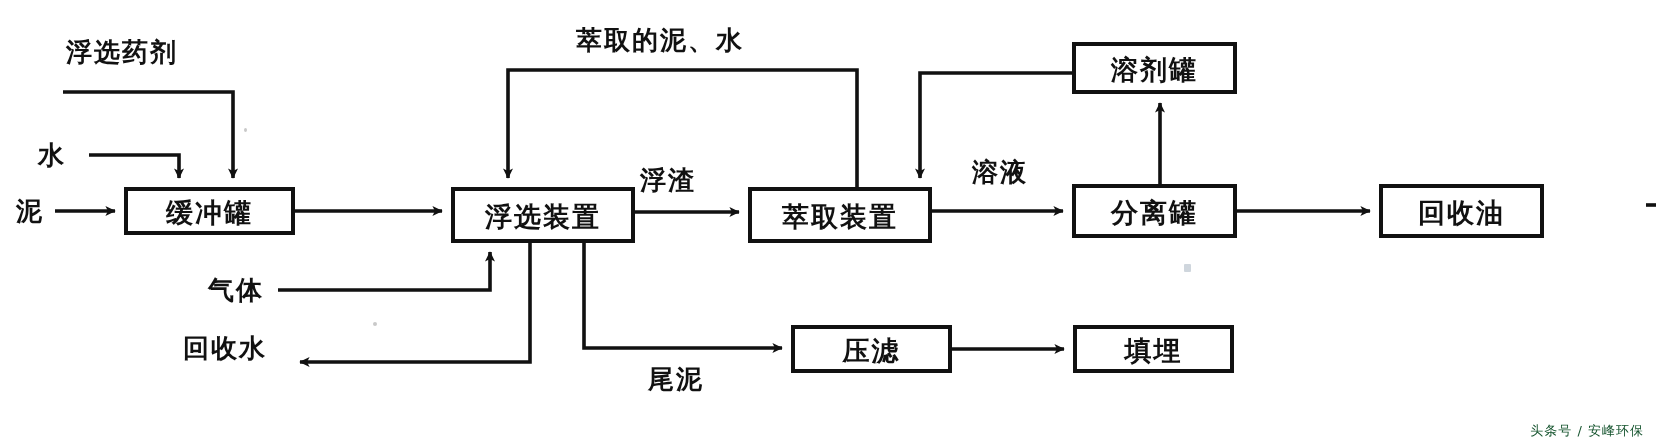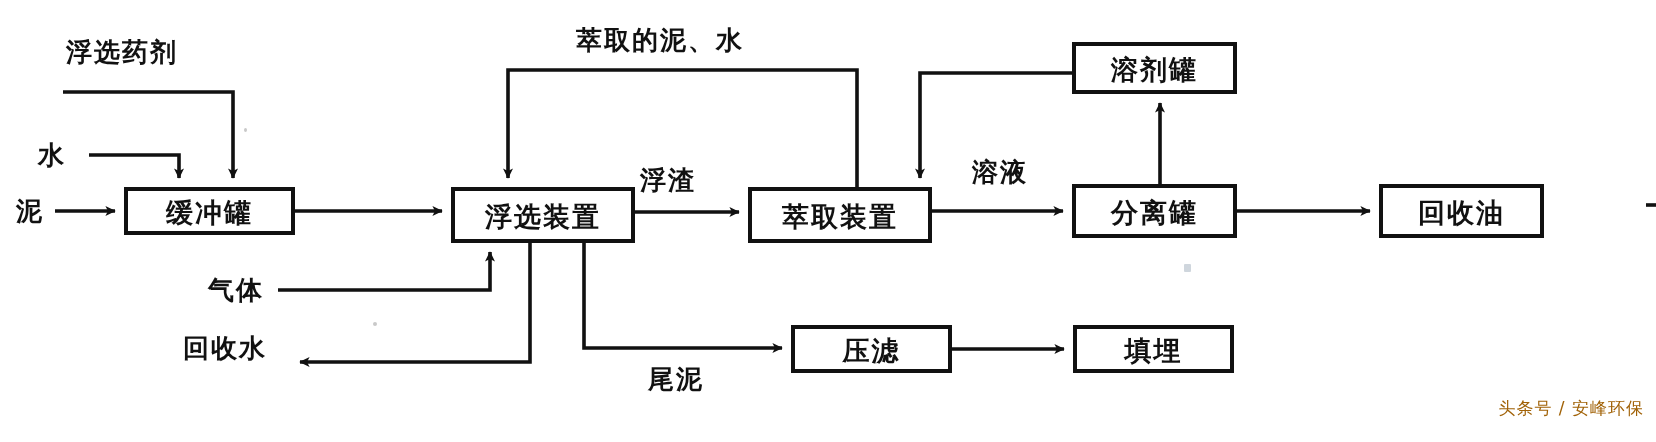--- a/index.html
+++ b/index.html
@@ -12,23 +12,23 @@
             font-size:27px;font-weight:bold;fill:#111111;
             text-anchor:middle;dominant-baseline:central;
             letter-spacing:2px;}
   .flowlabel{font-family:"DejaVu Sans","Liberation Sans",sans-serif;
              font-size:26px;font-weight:bold;fill:#111111;
              dominant-baseline:central;letter-spacing:2px;}
   .flowlabel.mid{text-anchor:middle;}
   .flowlabel.start{text-anchor:start;}
   .conn{fill:none;stroke:#111111;stroke-width:3.6;
         stroke-linecap:butt;stroke-linejoin:miter;}
-  .watermark{position:absolute;right:12px;bottom:22px;
+  .watermark{position:absolute;right:12px;bottom:2px;
              font-family:"DejaVu Sans","Liberation Sans",sans-serif;
-             font-size:17px;color:#a16207;letter-spacing:1px;
+             font-size:13px;color:#14532d;letter-spacing:1px;
              white-space:nowrap;}
   .speck{position:absolute;background:#c9c9c9;border-radius:50%;}
 </style>
 </head>
 <body>
 
 <div id="stage">
 
   <svg viewBox="0 0 1656 442">
     <defs>

